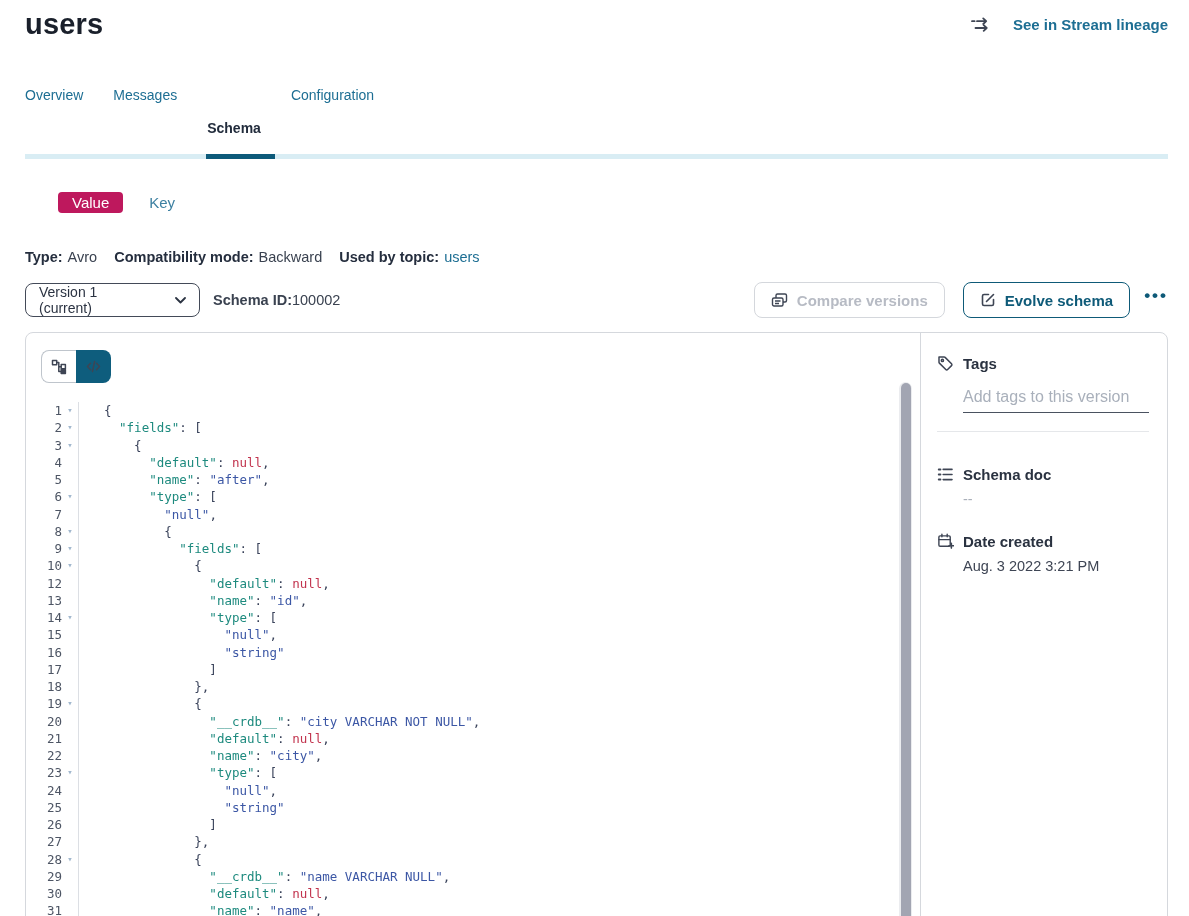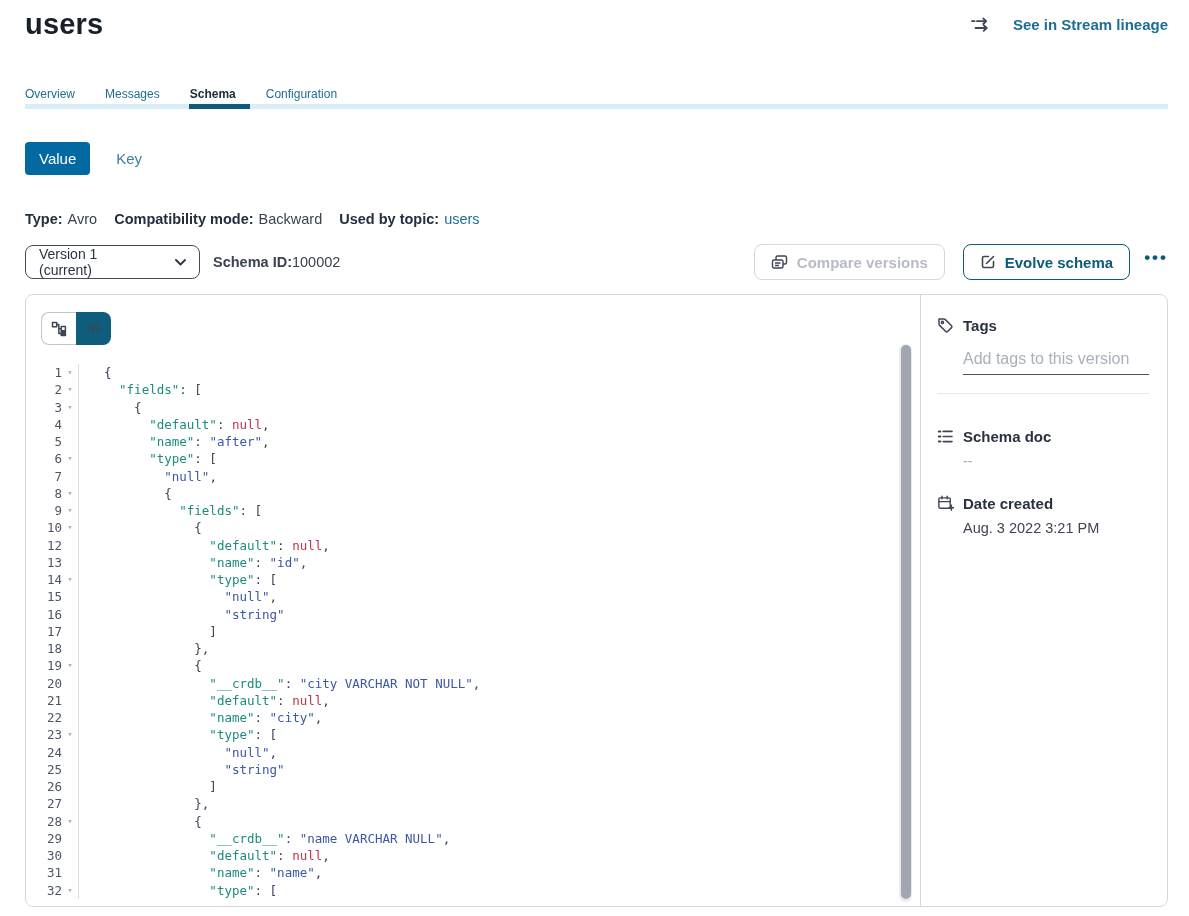--- a/index.html
+++ b/index.html
@@ -8,30 +8,30 @@
   .page { width:1189px; height:916px; padding-left:25px; padding-right:21px; }
 
   
   .header-row { display:flex; justify-content:space-between; align-items:center; padding-top:8px; }
   .page-title { font-size:29px; font-weight:800; color:#1a202b; letter-spacing:.2px; }
   .lineage-link { display:inline-flex; align-items:center; gap:23px; color:#1d6e93;
                   font-size:15px; font-weight:700; cursor:pointer; }
 
   
   .tab-bar { display:flex; gap:30px; margin-top:46px; border-bottom:5px solid #d9edf4; }
-  .tab { font-size:12px; font-weight:500; color:#1d6e93; padding-bottom:3px;
+  .tab { font-size:14px; font-weight:500; color:#1d6e93; padding-bottom:18px;
          position:relative; cursor:pointer; }
-  .tab.active { color:#222c3c; font-weight:600; }
+  .tab.active { color:#222c3c; font-weight:600;margin-top:33px; }
   .tab.active::after { content:""; position:absolute; left:-1px; right:-14px; bottom:-5px;
                        height:5px; background:#0d5a7a; }
 
   
   .vk-row { margin-top:33px; display:flex; align-items:center; }
-  .value-btn { height:33px; padding:0 14px; border:none; border-radius:4px; background:#0369a1;
-               color:#fff; font-size:15px; font-weight:500; font-family:inherit; cursor:pointer; }
+  .value-btn { height:21px; padding:0 14px; border:none; border-radius:4px; background:#be185d;
+               color:#fff; font-size:15px; font-weight:500; font-family:inherit; cursor:pointer;margin-left:33px; }
   .key-link { margin-left:26px; color:#3d80a1; font-size:15px; font-weight:500; cursor:pointer; }
 
   
   .meta-row { margin-top:36px; font-size:14.5px; color:#3a4250; display:flex; align-items:center; }
   .meta-row b { color:#252e3e; font-weight:700; }
   .meta-gap { width:17px; }
   .sp { width:5px; }
   .topic-link { color:#1d6e93; cursor:pointer; }
 
   

